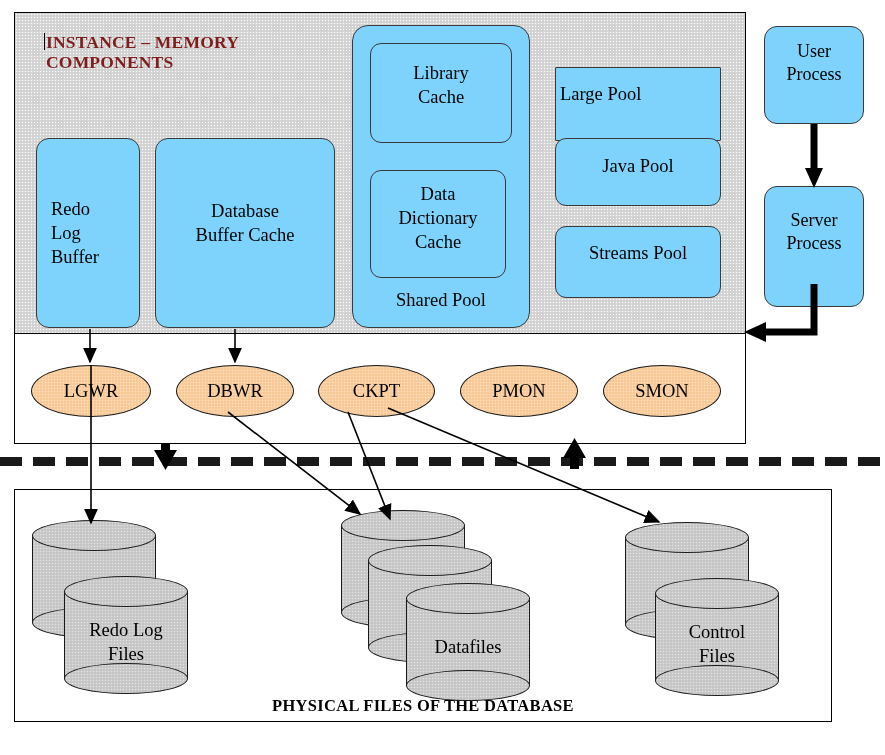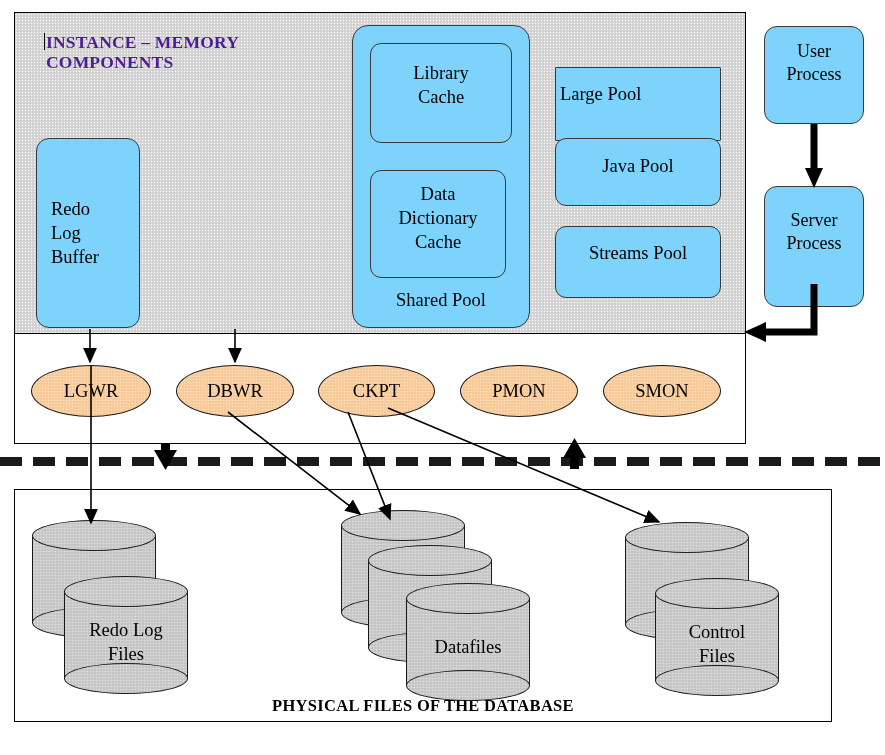--- a/index.html
+++ b/index.html
@@ -40,21 +40,21 @@
     background-size: 3px 3px, 3px 3px;
     background-position: 0 0, 1.5px 1.5px;
   }
   #instance-title {
     left: 46px; top: 32px;
     width: 300px;
     font-weight: bold;
     font-size: 17.5px;
     line-height: 20px;
     letter-spacing: 0.2px;
-    color: #4c1d95;
+    color: #7f1d1d;
     white-space: pre-line;
   }
   #title-caret {
     left: 44px; top: 33px;
     width: 1px; height: 17px;
     background: #000;
   }
 
   
   .membox {
@@ -275,20 +275,24 @@
 Dictionary
 Cache</span>
   </div>
   <div class="abs" id="label-shared-pool">Shared Pool</div>
 
   <div class="abs membox" id="box-redo-log-buffer">
     <span class="lbl" style="white-space: pre-line;">Redo
 Log
 Buffer</span>
   </div>
+  <div class="abs membox" id="box-db-buffer-cache">
+    <span class="lbl" style="white-space: pre-line;">Database
+Buffer Cache</span>
+  </div>
 
   <div class="abs membox" id="box-large-pool">
     <span class="lbl">Large Pool</span>
   </div>
   <div class="abs membox" id="box-java-pool">
     <span class="lbl">Java Pool</span>
   </div>
   <div class="abs membox" id="box-streams-pool">
     <span class="lbl">Streams Pool</span>
   </div>

